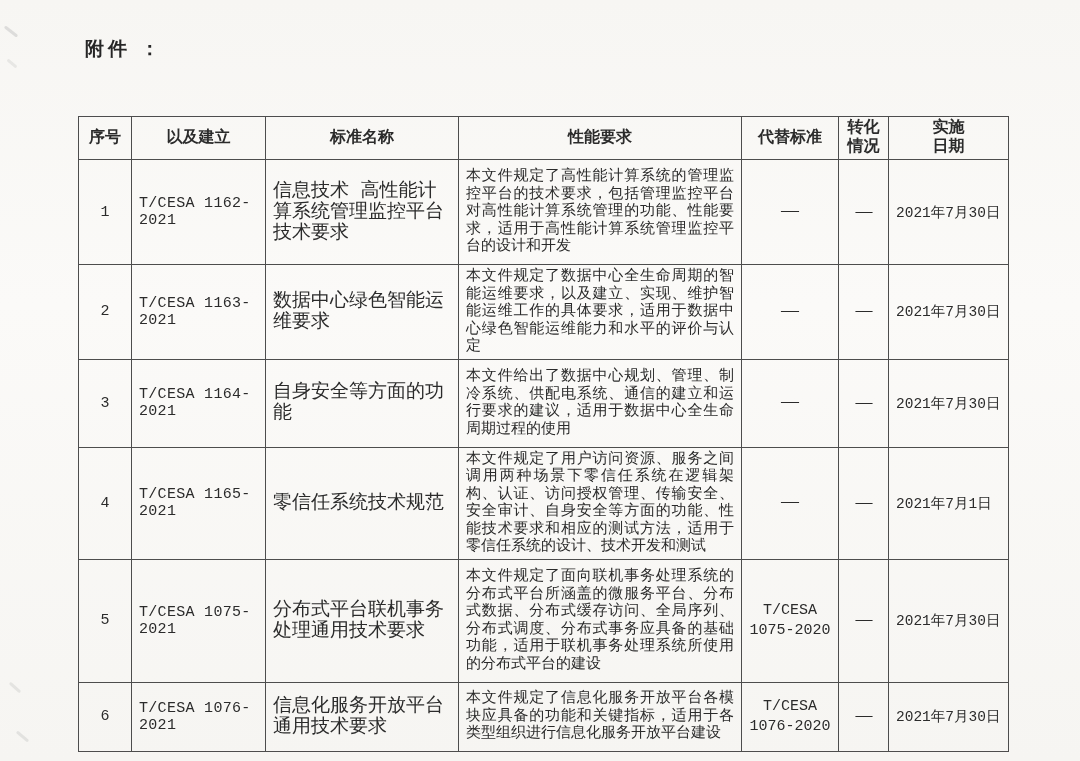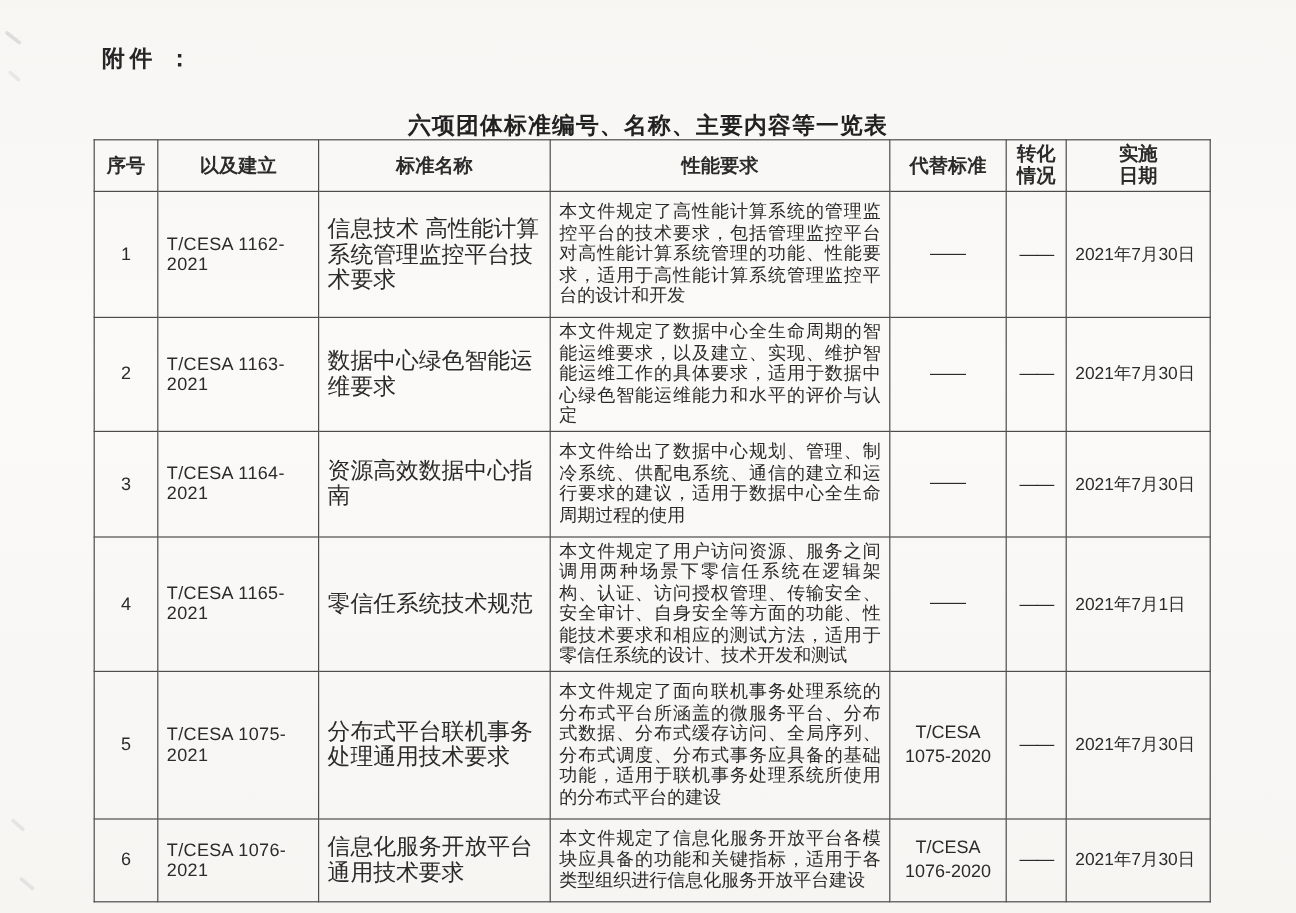--- a/index.html
+++ b/index.html
@@ -33,20 +33,21 @@
     position:absolute;left:0;top:92px;width:1080px;
     text-align:center;
     font-size:19px;font-weight:700;letter-spacing:1px;color:#222;
   }
   table.std{
     position:absolute;left:78px;top:116px;
     width:930px;
     border-collapse:collapse;
     table-layout:fixed;
     background:transparent;
+    font-family:Liberation Mono, monospace;
   }
   table.std th, table.std td{
     border:1.6px solid #4d4d4d;
     padding:3px 7px;
     vertical-align:middle;
     color:#2b2b2b;
   }
   table.std th{
     font-size:16px;font-weight:700;
     text-align:center;
@@ -78,21 +79,20 @@
 <body>
 
 <div class="page">
 
   <div class="artifact a1"></div>
   <div class="artifact a2"></div>
   <div class="artifact a3"></div>
   <div class="artifact a4"></div>
 
   <div class="attachment">附件 ：</div>
-  <div class="doc-title">六项团体标准编号、名称、主要内容等一览表</div>
 
   <table class="std">
     <colgroup>
       <col style="width:53px">
       <col style="width:134px">
       <col style="width:193px">
       <col style="width:283px">
       <col style="width:97px">
       <col style="width:50px">
       <col style="width:120px">
@@ -125,21 +125,21 @@
         <td class="c-code">T/CESA 1163-2021</td>
         <td class="c-name">数据中心绿色智能运维要求</td>
         <td class="c-content">本文件规定了数据中心全生命周期的智能运维要求，以及建立、实现、维护智能运维工作的具体要求，适用于数据中心绿色智能运维能力和水平的评价与认定</td>
         <td class="c-replaces">——</td>
         <td class="c-conv">——</td>
         <td class="c-date">2021年7月30日</td>
       </tr>
       <tr class="r3">
         <td class="c-no">3</td>
         <td class="c-code">T/CESA 1164-2021</td>
-        <td class="c-name">资源高效数据中心指南</td>
+        <td class="c-name">自身安全等方面的功能</td>
         <td class="c-content">本文件给出了数据中心规划、管理、制冷系统、供配电系统、通信的建立和运行要求的建议，适用于数据中心全生命周期过程的使用</td>
         <td class="c-replaces">——</td>
         <td class="c-conv">——</td>
         <td class="c-date">2021年7月30日</td>
       </tr>
       <tr class="r4">
         <td class="c-no">4</td>
         <td class="c-code">T/CESA 1165-2021</td>
         <td class="c-name">零信任系统技术规范</td>
         <td class="c-content">本文件规定了用户访问资源、服务之间调用两种场景下零信任系统在逻辑架构、认证、访问授权管理、传输安全、安全审计、自身安全等方面的功能、性能技术要求和相应的测试方法，适用于零信任系统的设计、技术开发和测试</td>

